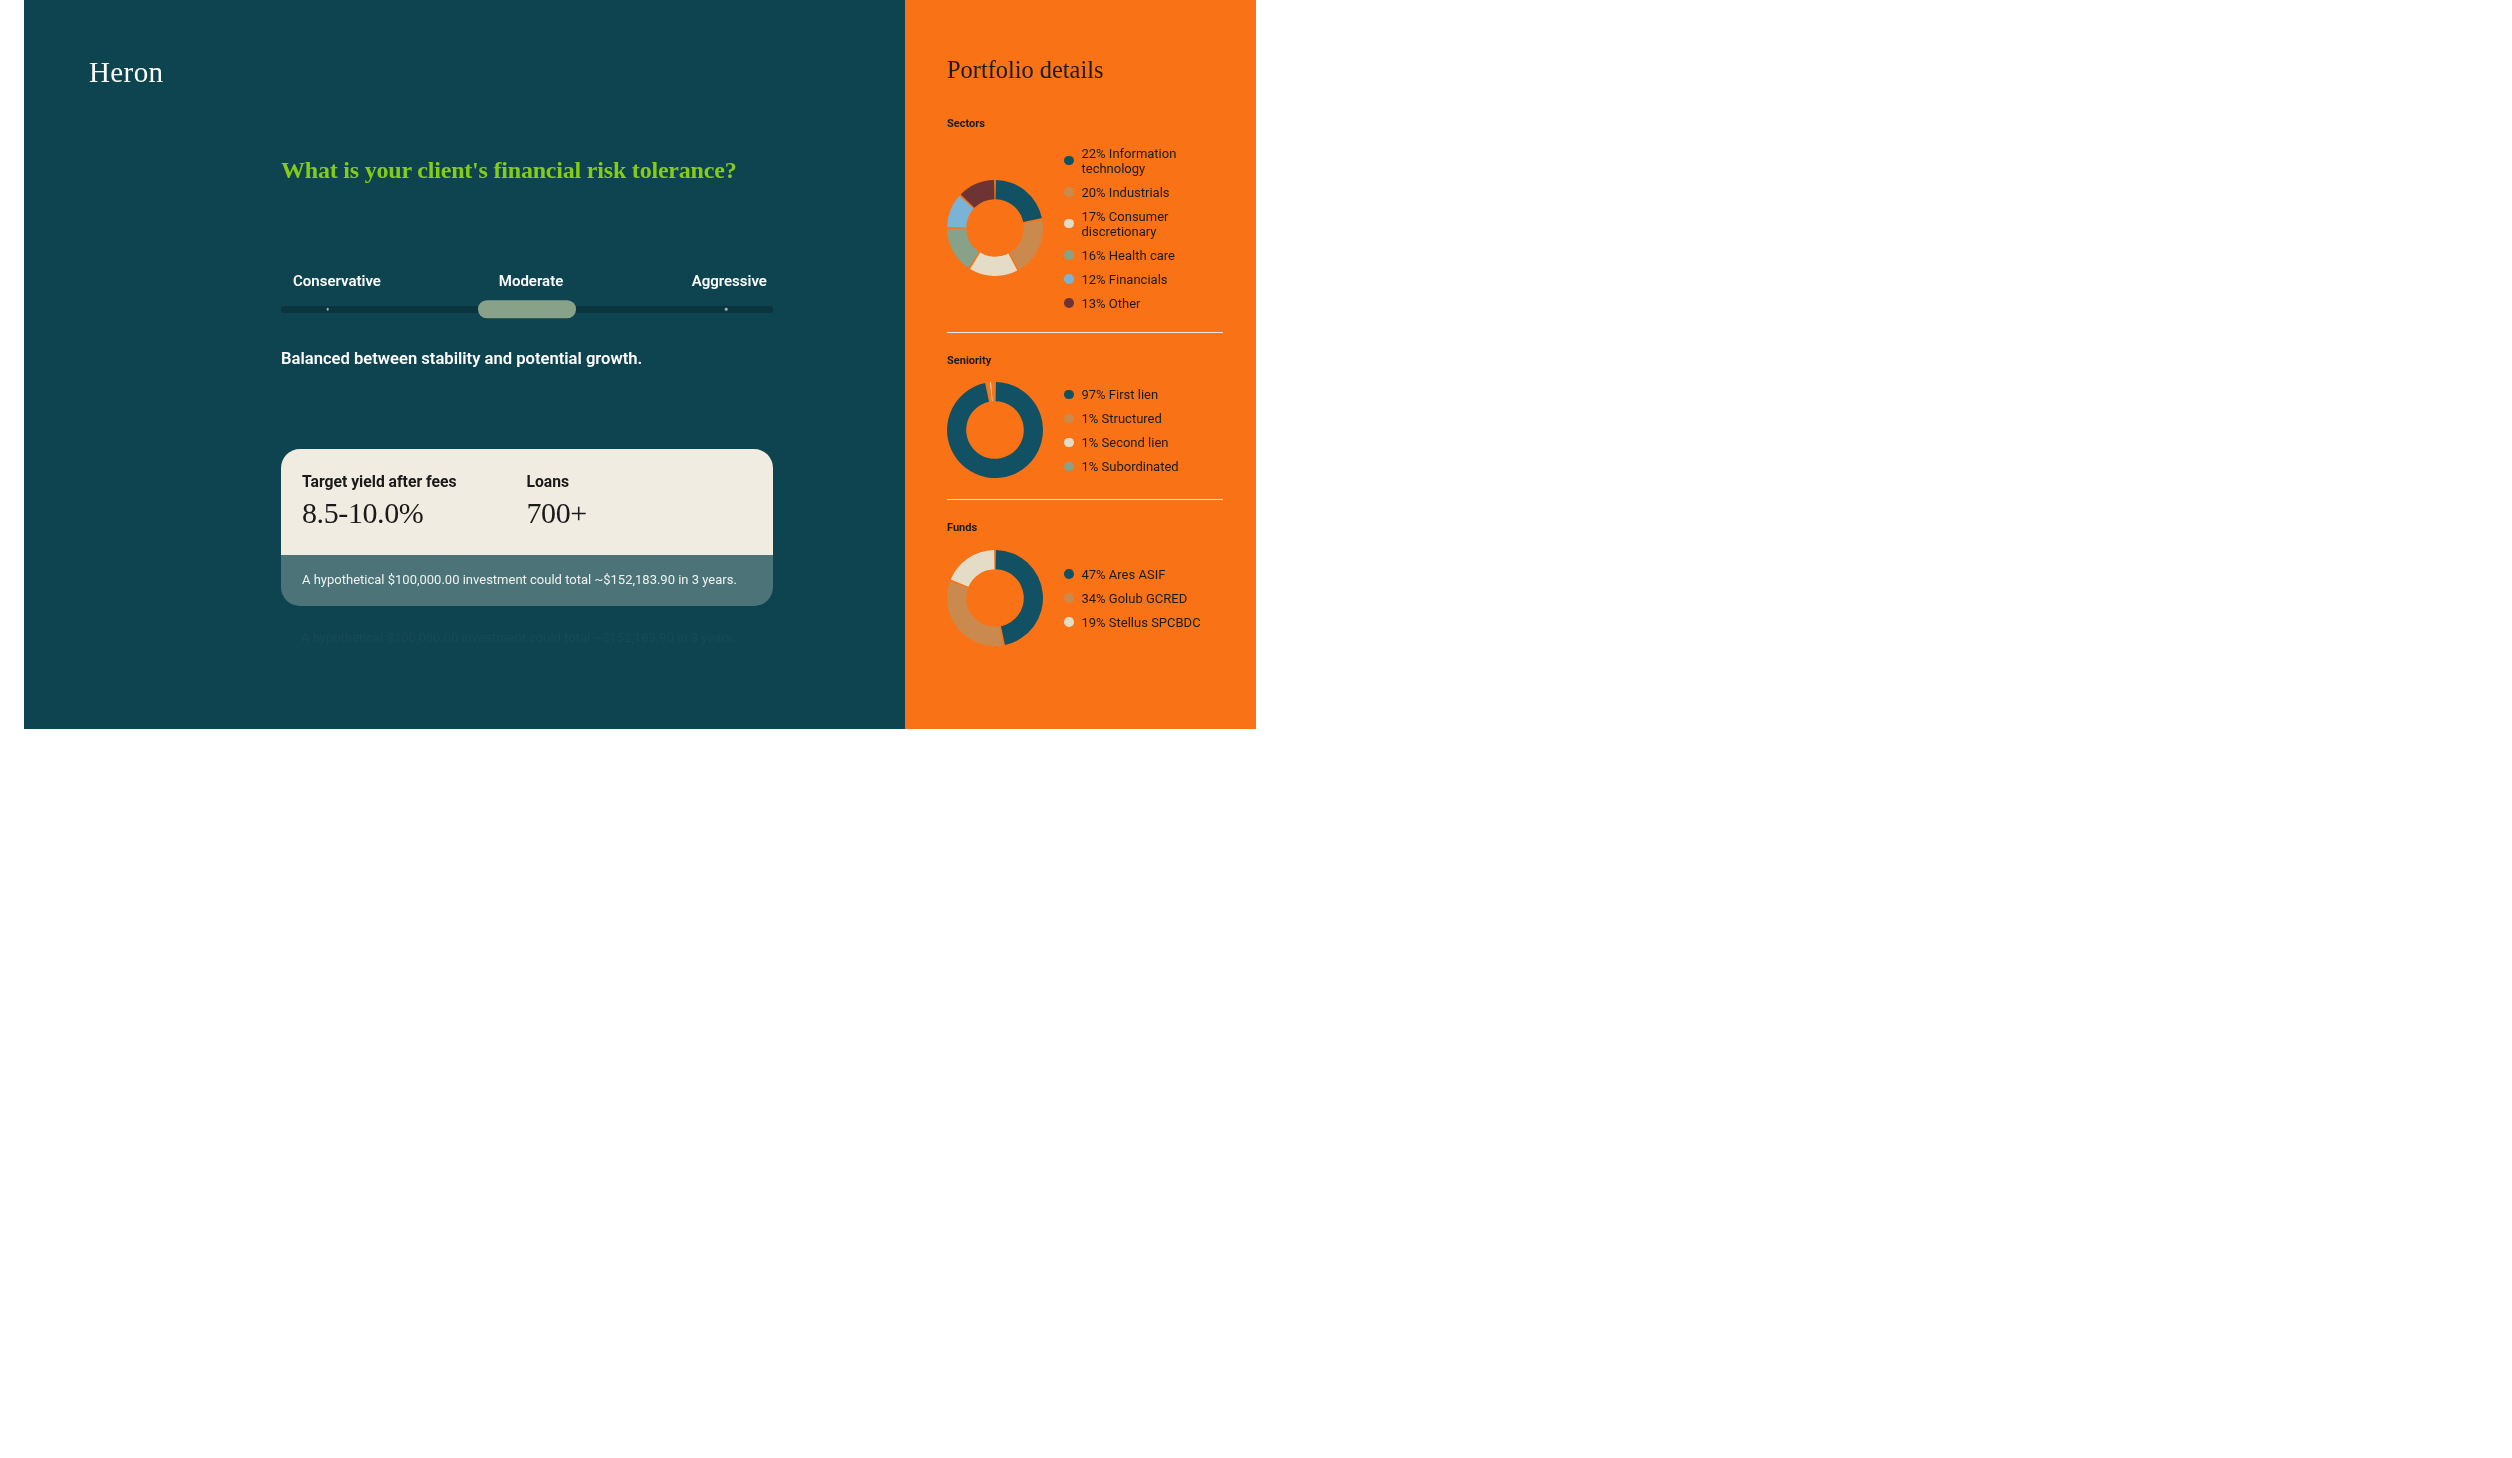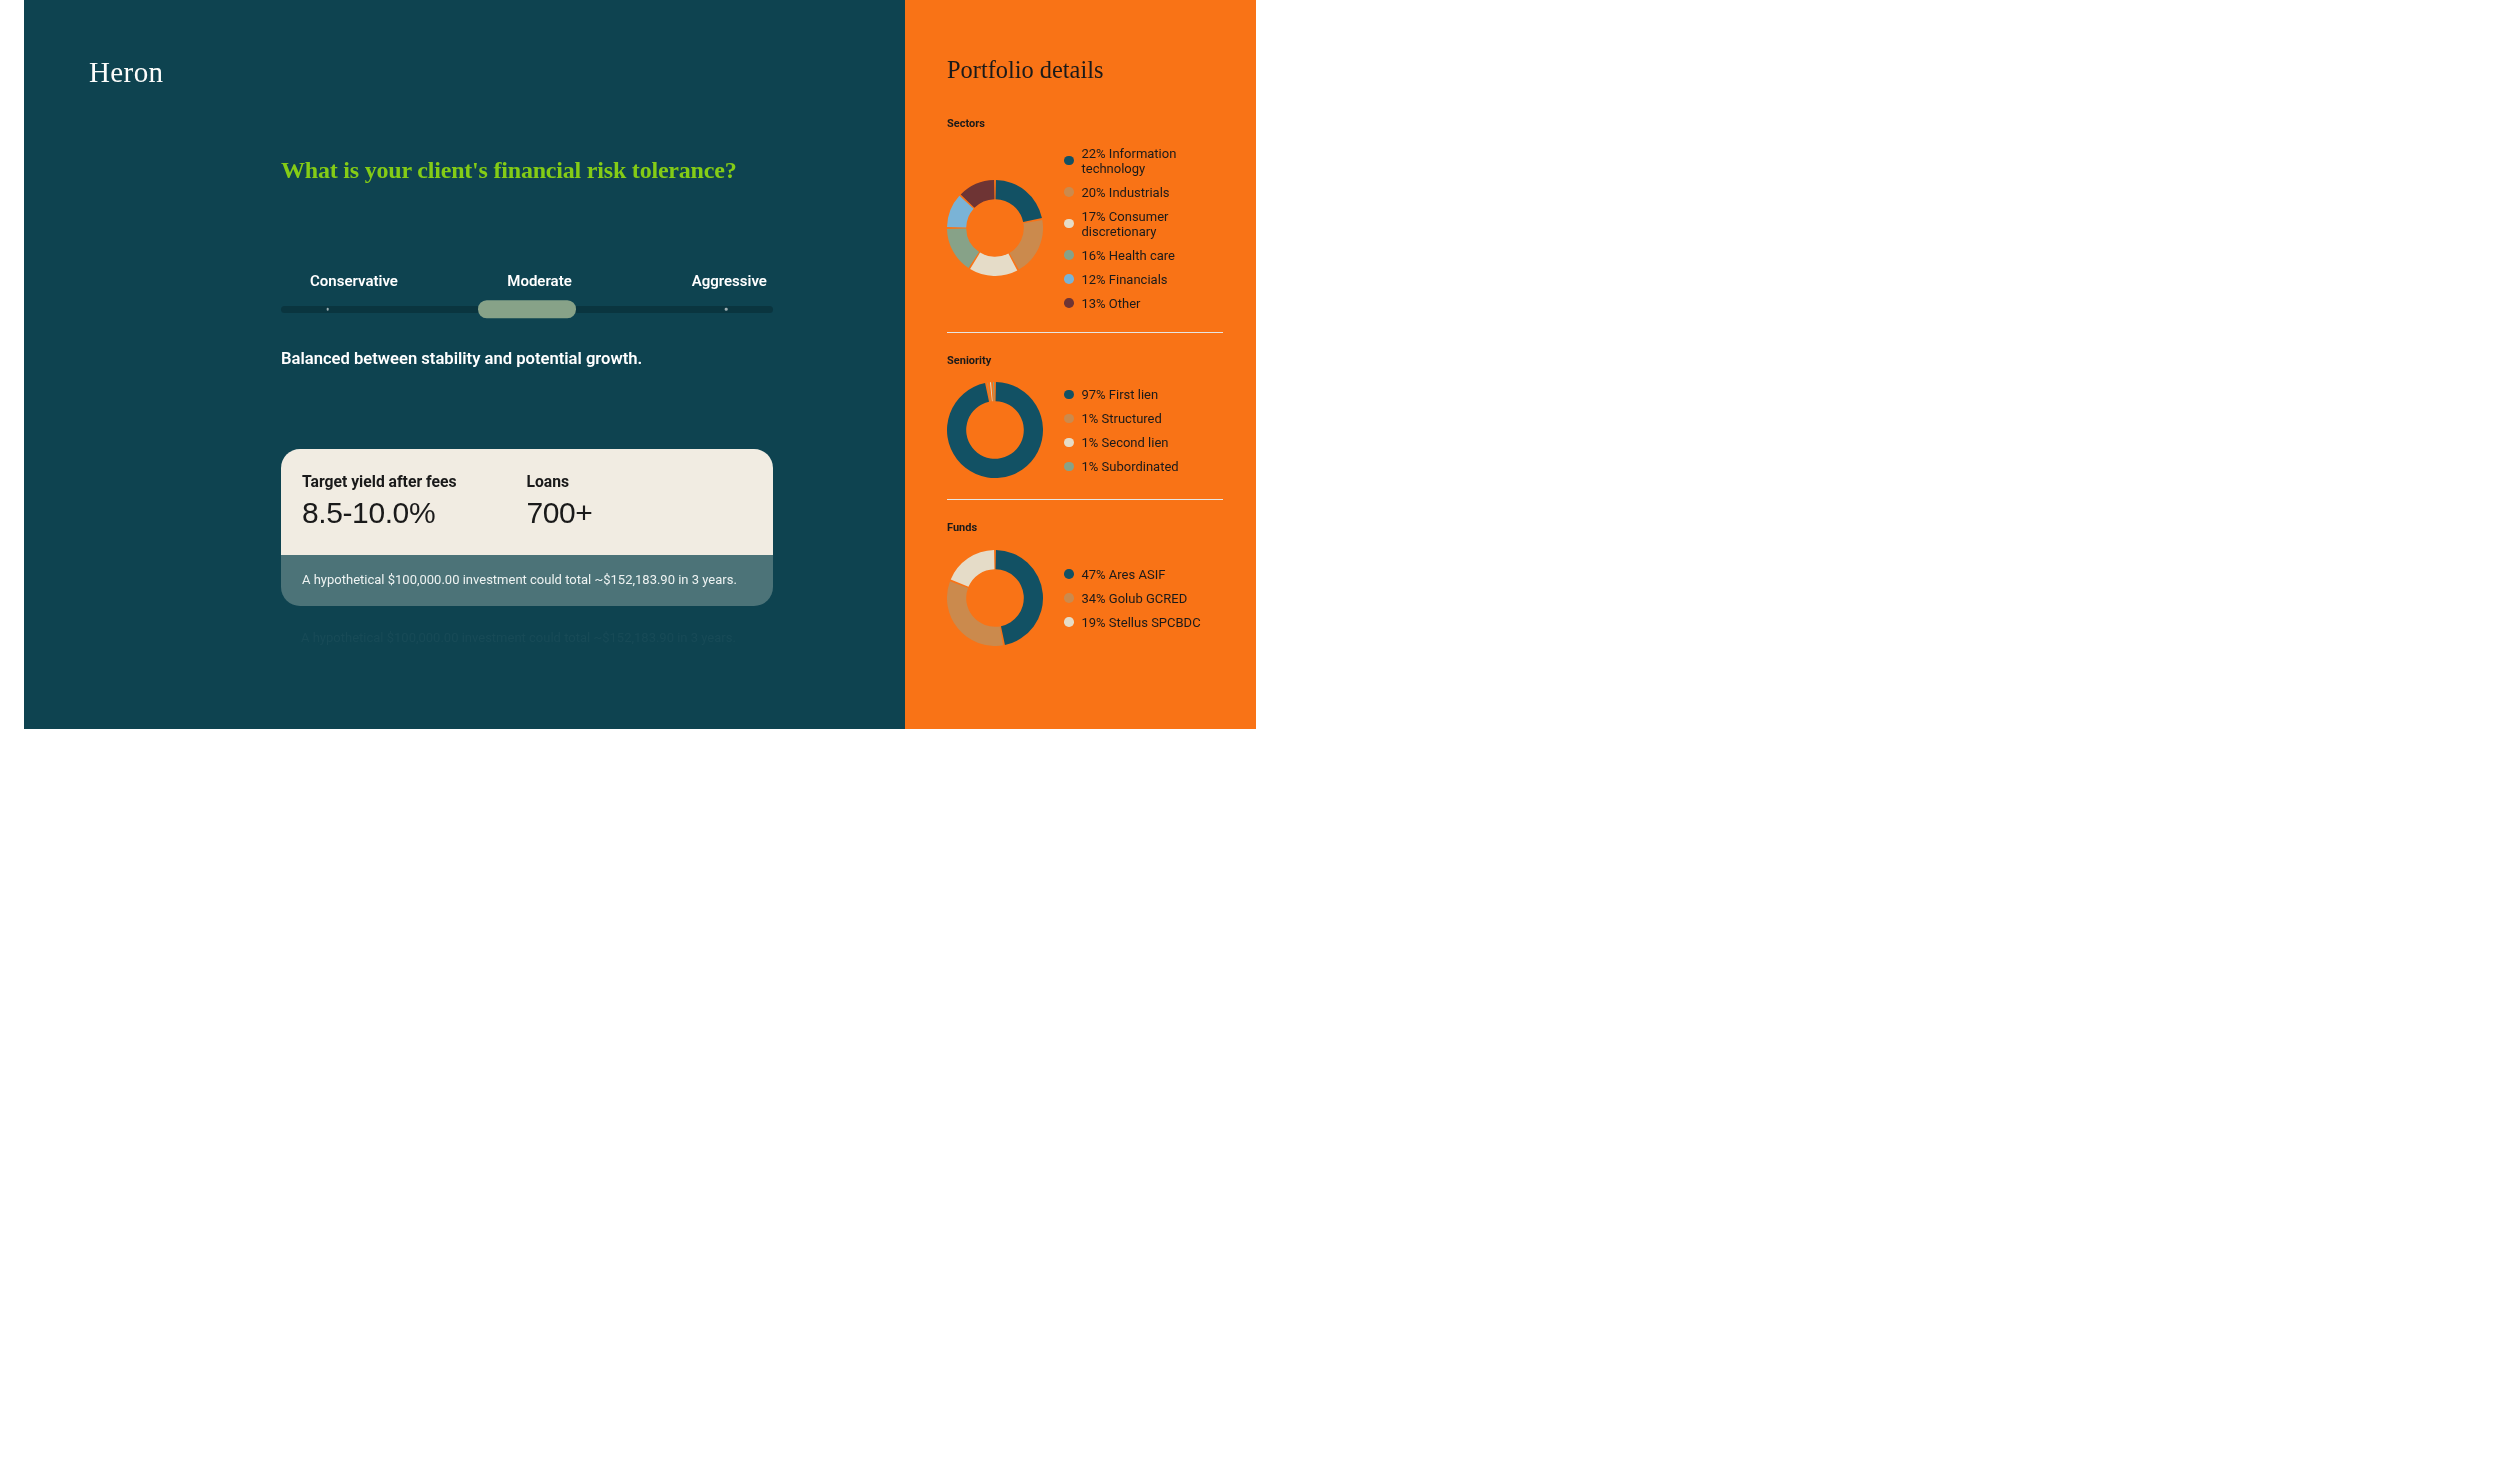--- a/index.html
+++ b/index.html
@@ -51,21 +51,21 @@
     width: 492px;
   }
   .slider-labels {
     display: flex;
     justify-content: space-between;
     font-size: 15px;
     font-weight: 600;
     color: #fff;
     margin-bottom: 15.7px;
   }
-  .slider-labels span:first-child { margin-left: 29px; }
+  .slider-labels span:first-child { margin-left: 12px; }
   .slider-labels span:nth-child(2) { margin-left: -10.5px; }
   .slider-labels span:last-child { margin-right: 6.1px; }
   .slider-track {
     position: relative;
     height: 7px;
     background: #0a353f;
     border-radius: 3.5px;
     width: 100%;
   }
   .slider-tick {
@@ -111,21 +111,21 @@
     display: flex;
     gap: 70px;
   }
   .stat-label {
     font-size: 15.7px;
     font-weight: 700;
     color: #1a1a1a;
     margin-bottom: 5.2px;
   }
   .stat-value {
-    font-family: Liberation Sans, sans-serif;
+    font-family: Liberation Serif, serif;
     font-size: 30px;
     font-weight: 400;
     color: #1a1a1a;
     letter-spacing: -0.4px;
   }
   .card-bottom {
     background: #4c7378;
     padding: 17.4px 21px 19px;
     font-size: 13px;
     color: #eef3f2;

